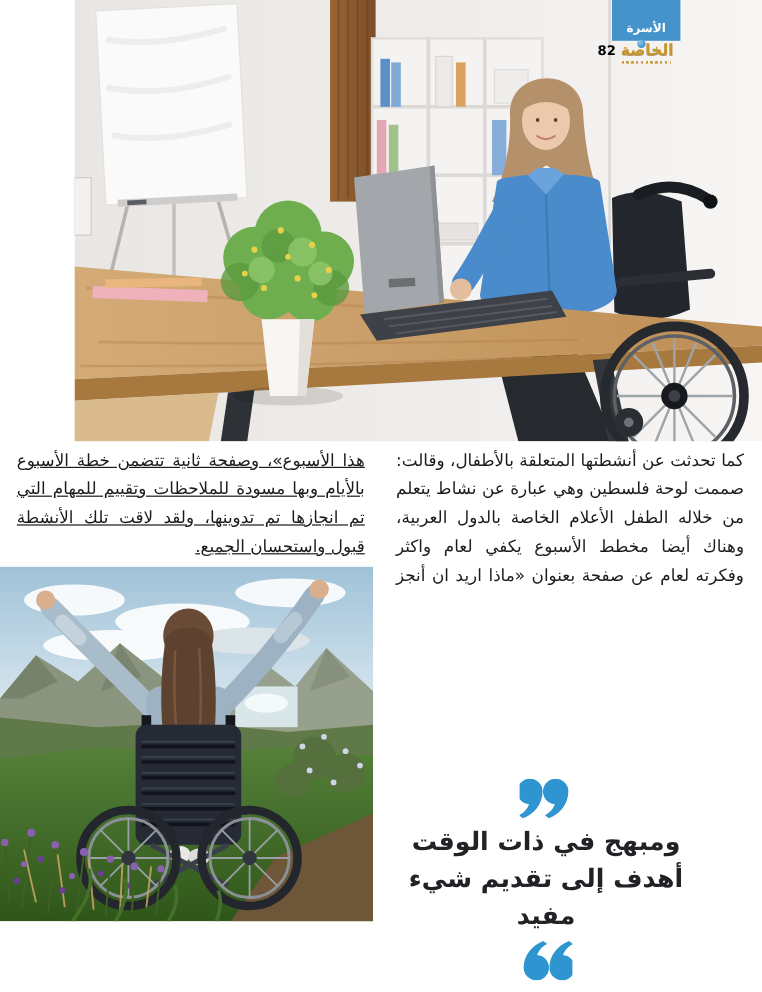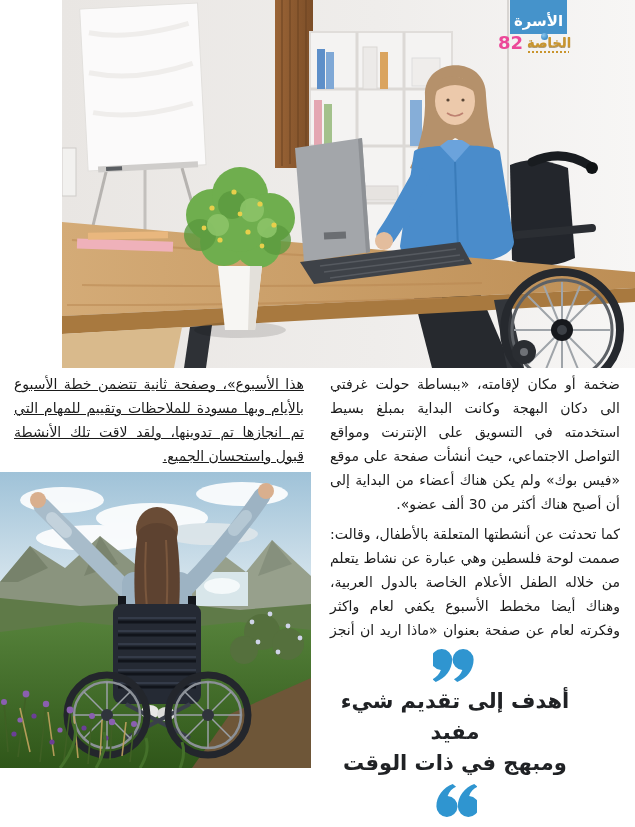--- a/index.html
+++ b/index.html
@@ -5,25 +5,25 @@
   html,body{margin:0;padding:0;background:#ffffff;}
   .page{position:relative;width:635px;height:827px;background:#ffffff;overflow:hidden;
         font-family:"DejaVu Sans",sans-serif;}
   .photo{position:absolute;overflow:hidden;}
   .photo-top{left:62px;top:0;width:573px;height:368px;}
   .photo-bottom{left:0;top:472px;width:311px;height:296px;}
   .photo svg{display:block;}
 
   
   .badge{position:absolute;left:510px;top:0;width:57px;height:34px;background:#4593cb;
-         color:#ffffff;font-size:15px;font-weight:bold;display:flex;align-items:flex-end;
+         color:#ffffff;font-size:10px;font-weight:bold;display:flex;align-items:flex-end;
          justify-content:center;padding-bottom:4px;box-sizing:border-box;direction:rtl;}
   .brand{position:absolute;left:498px;top:35px;width:74px;height:16px;display:flex;
          align-items:center;gap:4px;}
-  .pagenum{color:#ec4899;font-weight:bold;font-size:18px;line-height:14px;}
+  .pagenum{color:#000000;font-weight:bold;font-size:11px;line-height:14px;}
   .logo{position:relative;color:#c9952d;font-weight:bold;font-size:13px;line-height:14px;
         text-shadow:0 1px 0 rgba(120,85,20,.55);}
   .logo-dot{position:absolute;top:-3px;left:14px;width:7px;height:7px;border-radius:50%;
         background:radial-gradient(circle at 35% 30%,#8ec8ee,#1f77b8);}
   .logo-microline{position:absolute;left:1px;bottom:-3px;width:92%;height:2px;
         background:repeating-linear-gradient(90deg,#c9952d 0 2px,transparent 2px 4px);}
 
   
   .col{position:absolute;direction:rtl;text-align:justify;color:#1b1b1b;
        font-size:14px;line-height:24px;}
@@ -199,21 +199,20 @@
   <div class="brand">
     <span class="pagenum">82</span>
     <span class="logo">
       <span>الخاصة</span>
       <span class="logo-dot"></span>
       <span class="logo-microline"></span>
     </span>
   </div>
 
   <div class="col col-right">
-    <p>ضخمة أو مكان لإقامته، «ببساطة حولت غرفتي الى دكان البهجة وكانت البداية بمبلغ بسيط استخدمته في التسويق على الإنترنت ومواقع التواصل الاجتماعي، حيث أنشأت صفحة على موقع «فيس بوك» ولم يكن هناك أعضاء من البداية إلى أن أصبح هناك أكثر من 30 ألف عضو».</p>
     <p class="stretch-last">كما تحدثت عن أنشطتها المتعلقة بالأطفال، وقالت: صممت لوحة فلسطين وهي عبارة عن نشاط يتعلم من خلاله الطفل الأعلام الخاصة بالدول العربية، وهناك أيضا مخطط الأسبوع يكفي لعام واكثر وفكرته لعام عن صفحة بعنوان «ماذا اريد ان أنجز</p>
   </div>
 
   <div class="col col-left">
     <p>هذا الأسبوع»، وصفحة ثانية تتضمن خطة الأسبوع بالأيام وبها مسودة للملاحظات وتقييم للمهام التي تم انجازها تم تدوينها، ولقد لاقت تلك الأنشطة قبول واستحسان الجميع.</p>
   </div>
 
   <div class="photo photo-bottom">
     <svg width="311" height="296" viewBox="0 0 311 296">
       <defs>
@@ -338,22 +337,22 @@
     </svg>
   </div>
 
   <div class="quote">
     <svg class="qmark top" width="44" height="34" viewBox="0 0 48 38">
       <g fill="#2f95d0" transform="rotate(180 24 19)">
         <path d="M21.5 1.2 C10.8 5.4 3.2 14.6 3.2 26.2 a11.8 11.8 0 1 0 12.6 -11.8 c1.6 -4.6 5.2 -8.4 9.4 -10.2 Z"></path>
         <path d="M45.5 1.2 C34.8 5.4 27.2 14.6 27.2 26.2 a11.8 11.8 0 1 0 12.6 -11.8 c1.6 -4.6 5.2 -8.4 9.4 -10.2 Z"></path>
       </g>
     </svg>
+    <div class="qline">ومبهج في ذات الوقت</div>
     <div class="qline">أهدف إلى تقديم شيء مفيد</div>
-    <div class="qline">ومبهج في ذات الوقت</div>
     <svg class="qmark bottom" width="44" height="34" viewBox="0 0 48 38">
       <g fill="#2f95d0">
         <path d="M21.5 1.2 C10.8 5.4 3.2 14.6 3.2 26.2 a11.8 11.8 0 1 0 12.6 -11.8 c1.6 -4.6 5.2 -8.4 9.4 -10.2 Z"></path>
         <path d="M45.5 1.2 C34.8 5.4 27.2 14.6 27.2 26.2 a11.8 11.8 0 1 0 12.6 -11.8 c1.6 -4.6 5.2 -8.4 9.4 -10.2 Z"></path>
       </g>
     </svg>
   </div>
 
 </div>
 

